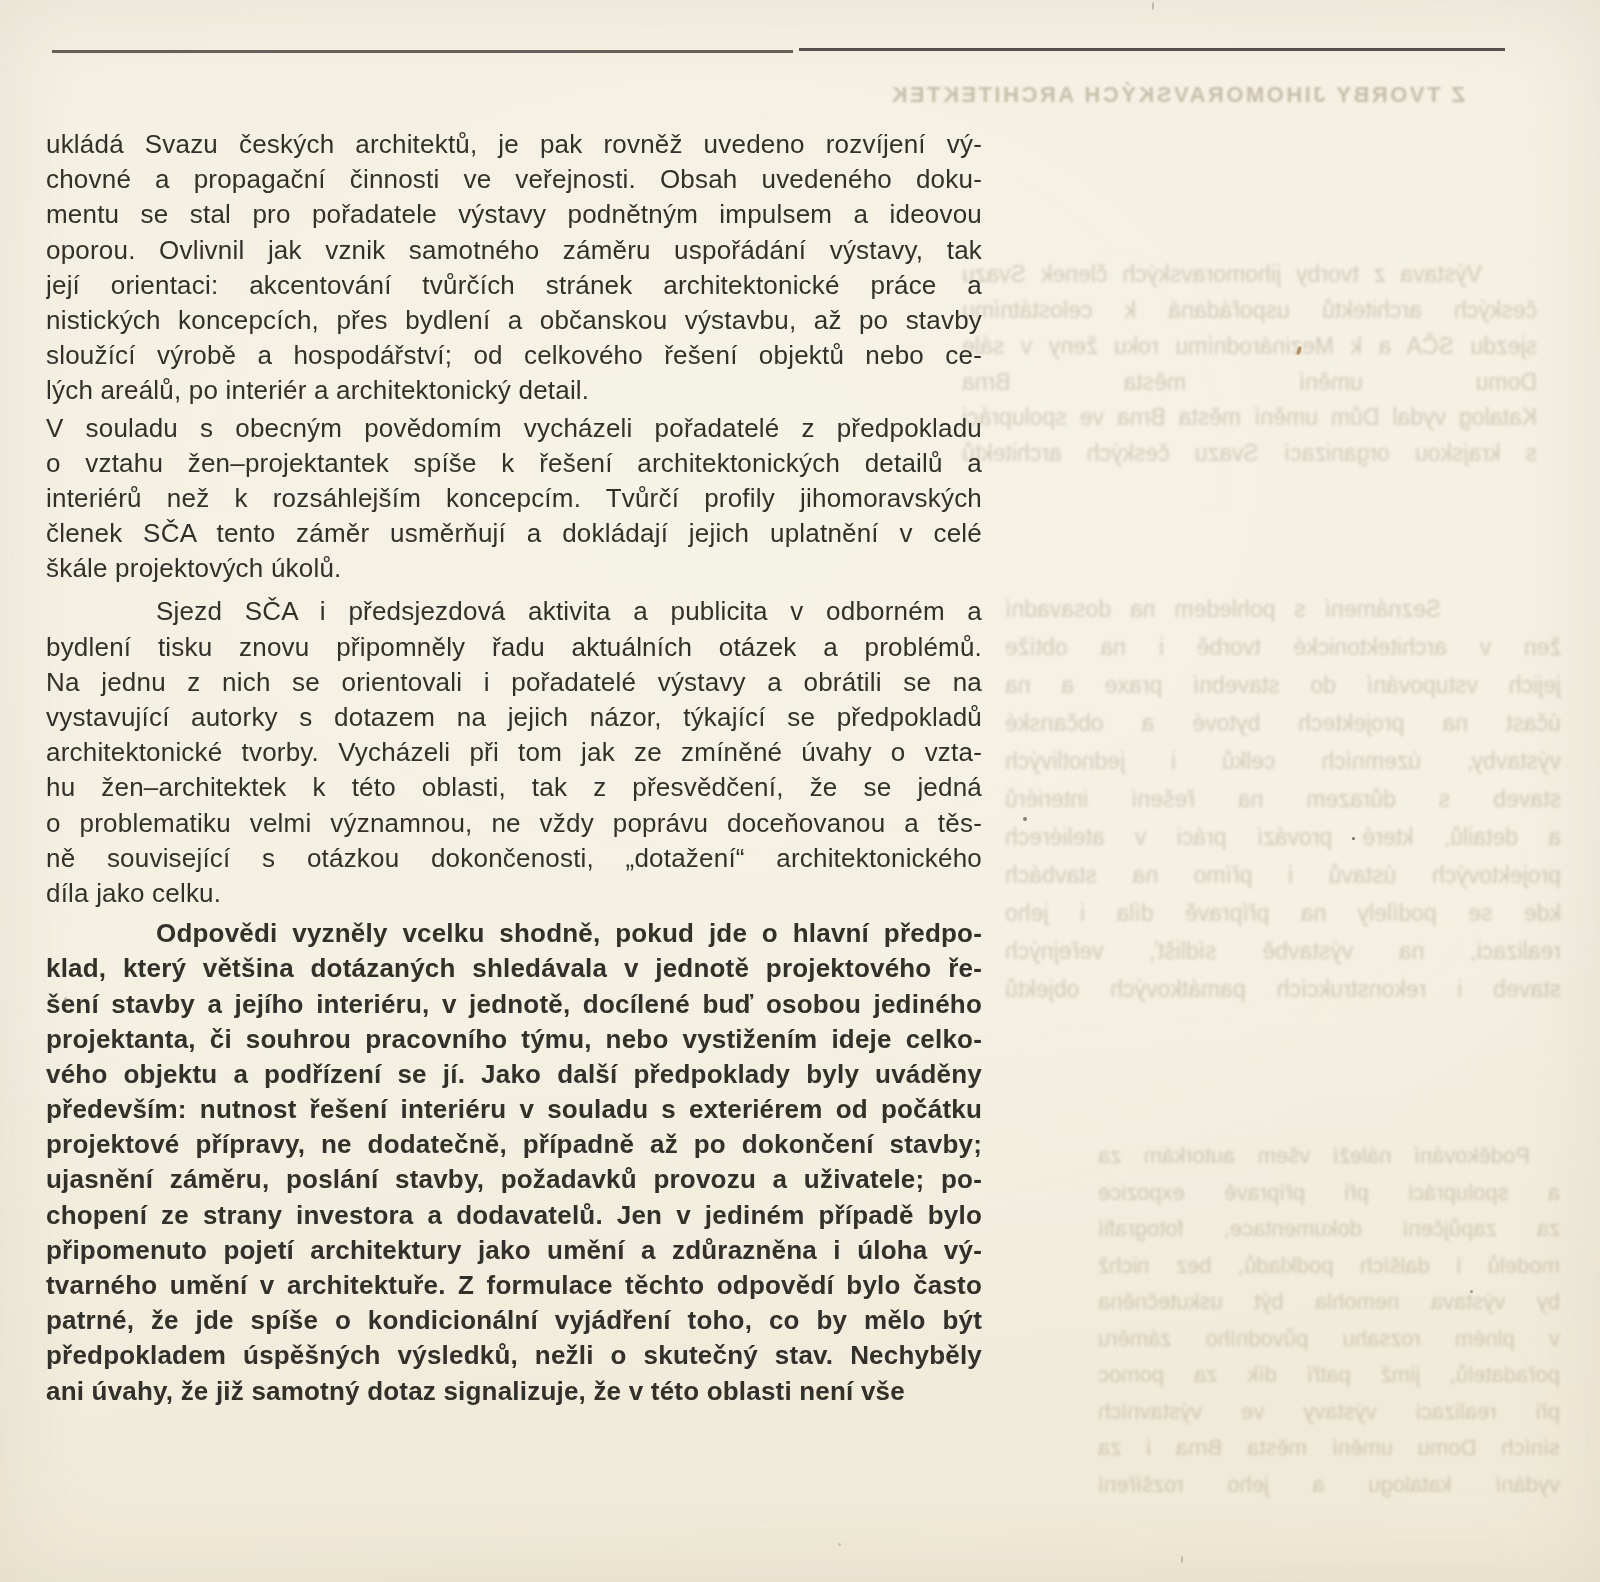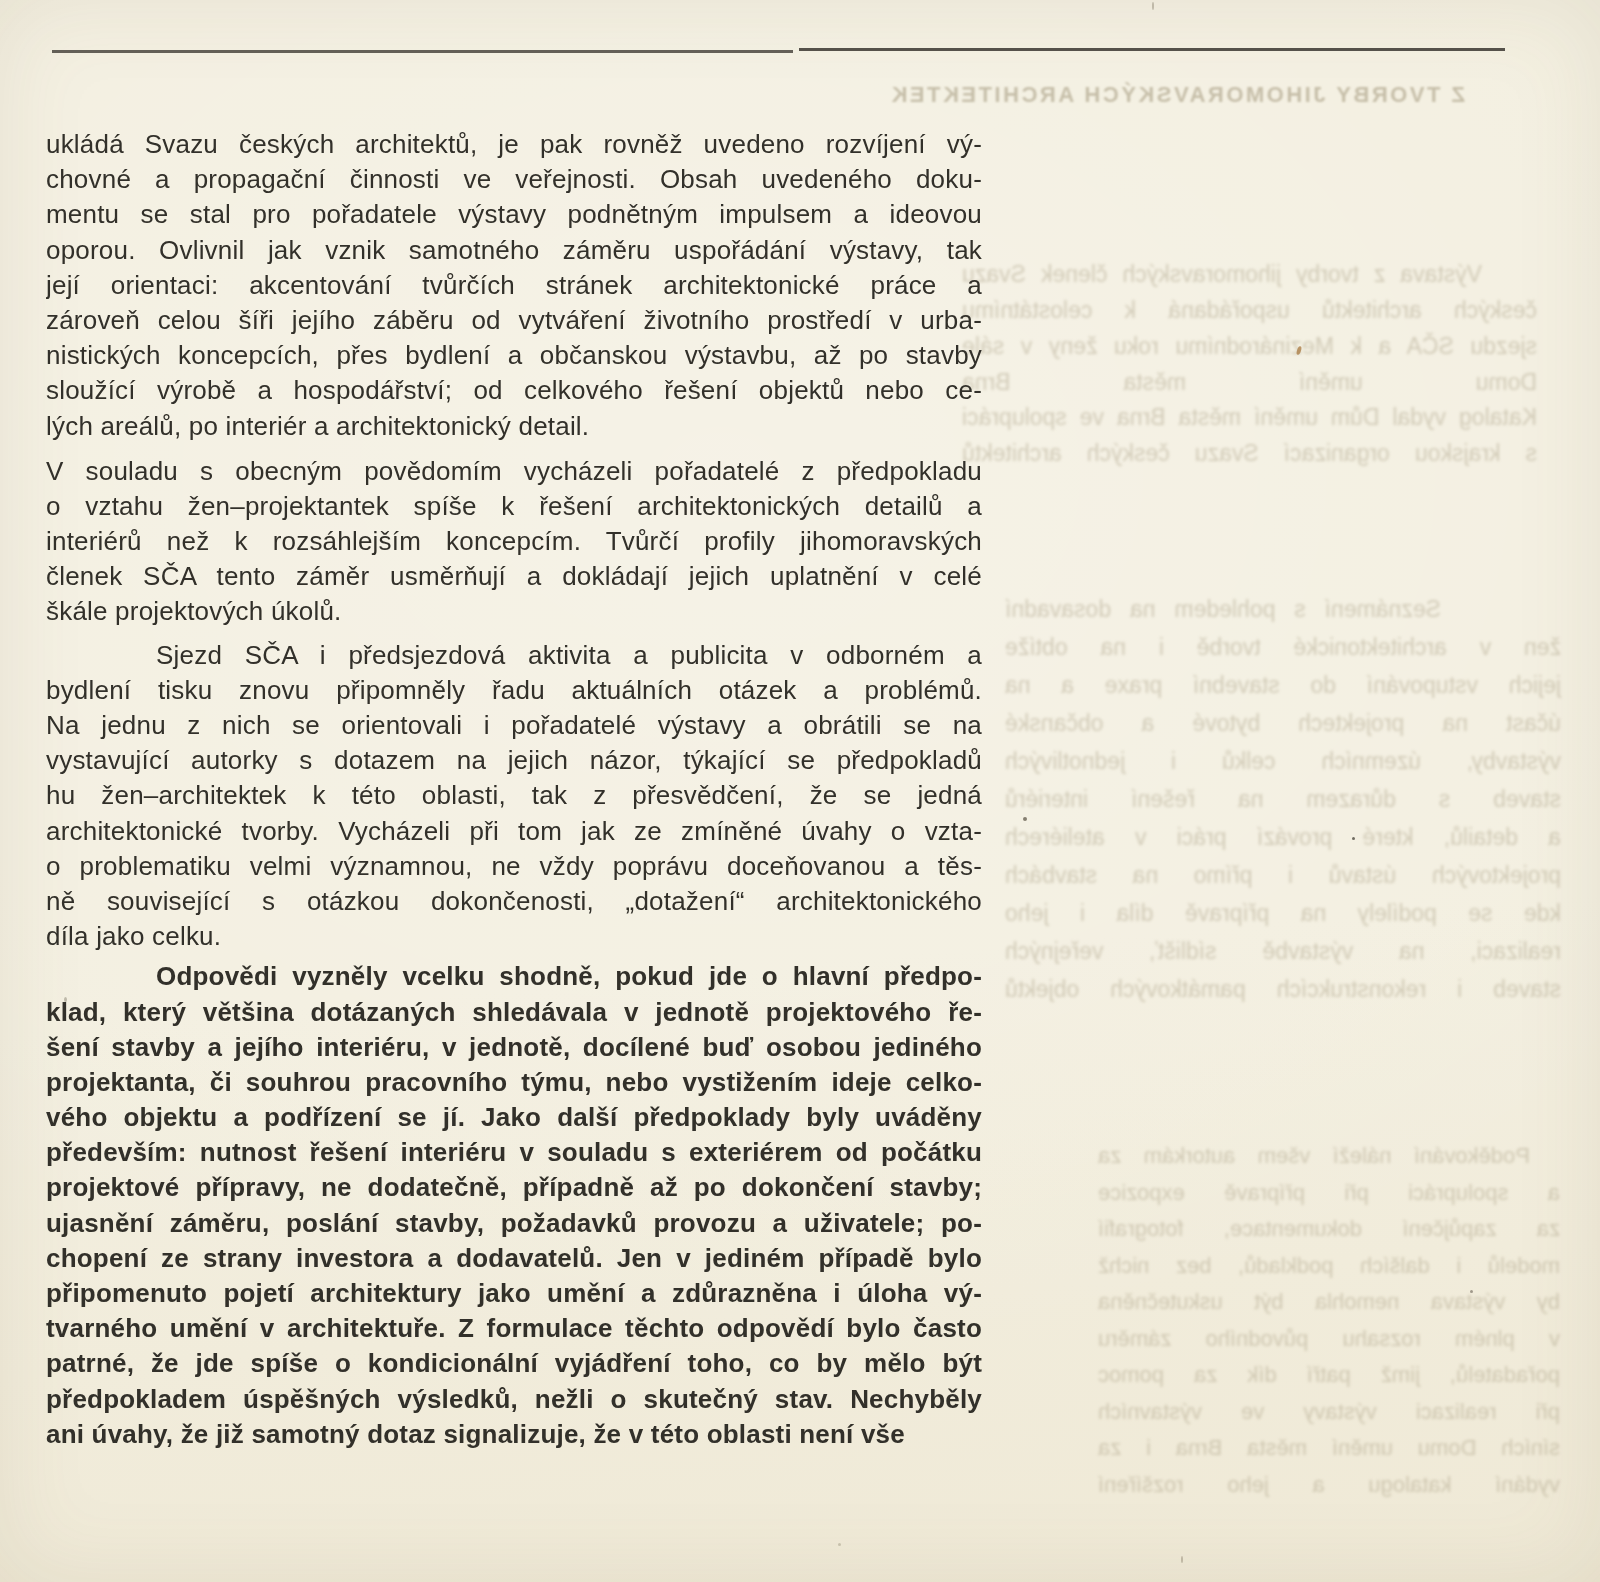--- a/index.html
+++ b/index.html
@@ -124,39 +124,38 @@
       </div>
     </div>
 
   <div class="text-col" id="text-col">
       <div class="para">
         <div class="line">ukládá Svazu českých architektů, je pak rovněž uvedeno rozvíjení vý-</div>
         <div class="line">chovné a propagační činnosti ve veřejnosti. Obsah uvedeného doku-</div>
         <div class="line">mentu se stal pro pořadatele výstavy podnětným impulsem a ideovou</div>
         <div class="line">oporou. Ovlivnil jak vznik samotného záměru uspořádání výstavy, tak</div>
         <div class="line">její orientaci: akcentování tvůrčích stránek architektonické práce a</div>
-        <div class="line">zároveň celou šíři jejího záběru od vytváření životního prostředí v urba-</div>
         <div class="line">nistických koncepcích, přes bydlení a občanskou výstavbu, až po stavby</div>
         <div class="line">sloužící výrobě a hospodářství; od celkového řešení objektů nebo ce-</div>
         <div class="line last">lých areálů, po interiér a architektonický detail.</div>
       </div>
-      <div class="para" style="margin-top: 10px;">
+      <div class="para" style="margin-top: 2px;">
         <div class="line">V souladu s obecným povědomím vycházeli pořadatelé z předpokladu</div>
         <div class="line">o vztahu žen–projektantek spíše k řešení architektonických detailů a</div>
         <div class="line">interiérů než k rozsáhlejším koncepcím. Tvůrčí profily jihomoravských</div>
         <div class="line">členek SČA tento záměr usměrňují a dokládají jejich uplatnění v celé</div>
         <div class="line last">škále projektových úkolů.</div>
       </div>
       <div class="para" style="margin-top: 8px;">
         <div class="line indent">Sjezd SČA i předsjezdová aktivita a publicita v odborném a</div>
         <div class="line">bydlení tisku znovu připomněly řadu aktuálních otázek a problémů.</div>
         <div class="line">Na jednu z nich se orientovali i pořadatelé výstavy a obrátili se na</div>
         <div class="line">vystavující autorky s dotazem na jejich názor, týkající se předpokladů</div>
+        <div class="line">architektonické tvorby. Vycházeli při tom jak ze zmíněné úvahy o vzta-</div>
         <div class="line">hu žen–architektek k této oblasti, tak z přesvědčení, že se jedná</div>
-        <div class="line">architektonické tvorby. Vycházeli při tom jak ze zmíněné úvahy o vzta-</div>
         <div class="line">o problematiku velmi významnou, ne vždy poprávu doceňovanou a těs-</div>
         <div class="line">ně související s otázkou dokončenosti, „dotažení“ architektonického</div>
         <div class="line last">díla jako celku.</div>
       </div>
       <div class="para" style="margin-top: 5px; font-weight: bold;">
         <div class="line indent">Odpovědi vyzněly vcelku shodně, pokud jde o hlavní předpo-</div>
         <div class="line">klad, který většina dotázaných shledávala v jednotě projektového ře-</div>
         <div class="line">šení stavby a jejího interiéru, v jednotě, docílené buď osobou jediného</div>
         <div class="line">projektanta, či souhrou pracovního týmu, nebo vystižením ideje celko-</div>
         <div class="line">vého objektu a podřízení se jí. Jako další předpoklady byly uváděny</div>

